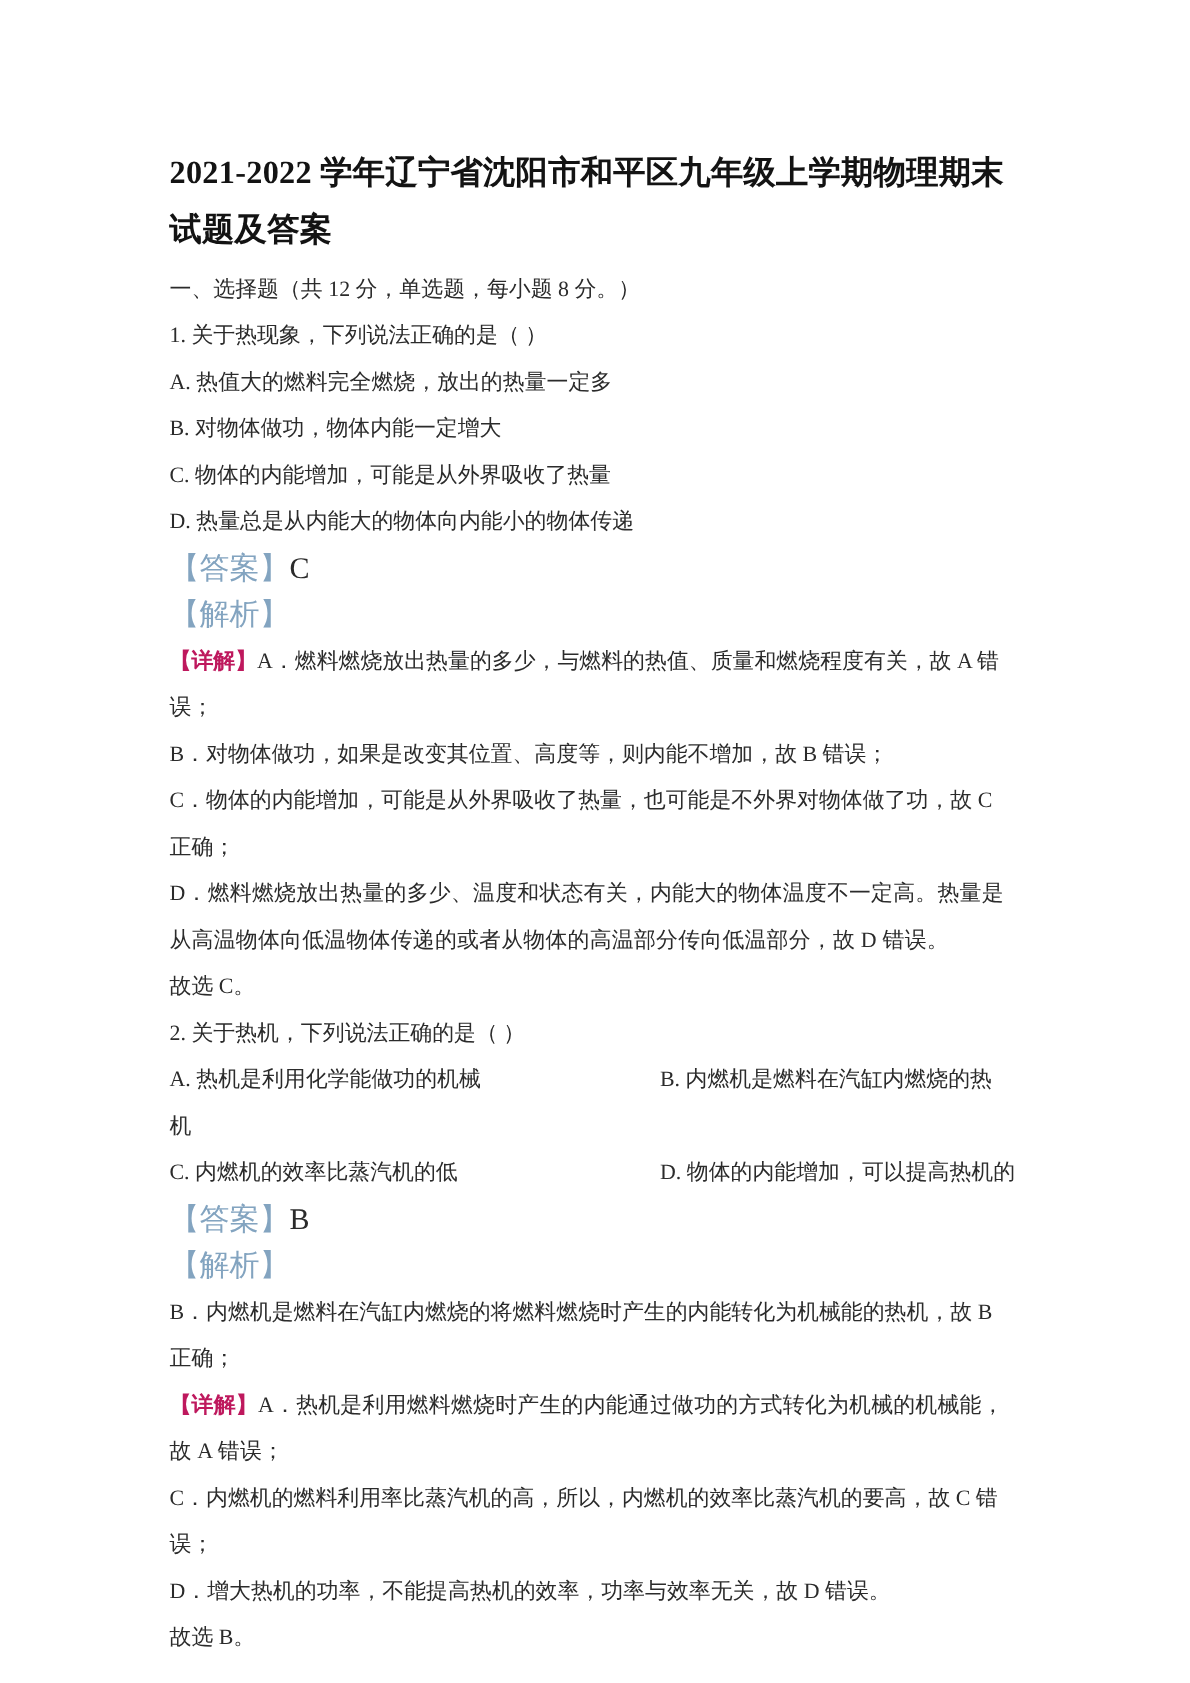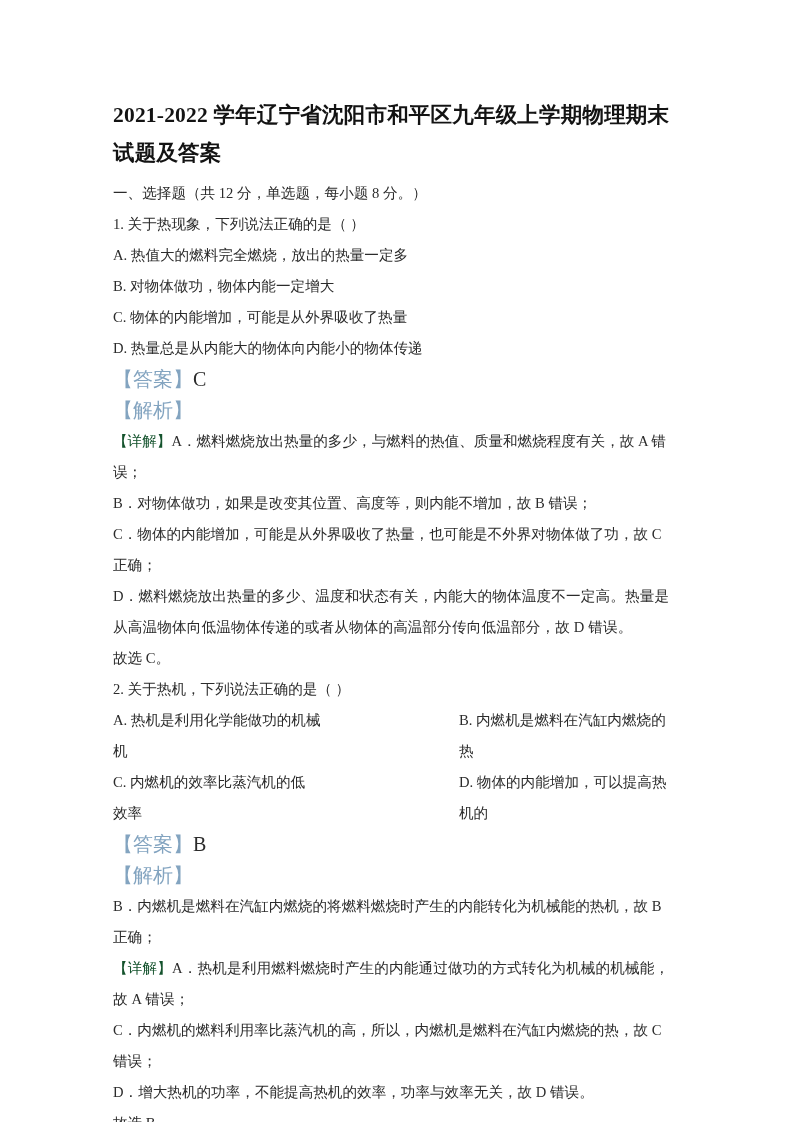--- a/index.html
+++ b/index.html
@@ -81,41 +81,41 @@
     height: 31px;
   }
   .opt-col-a {
     position: absolute;
     left: 0;
     top: 0;
     text-align: right;
   }
   .opt-col-b {
     position: absolute;
-    left: 346px;
+    left: 327px;
     top: 0;
   }
   .opt-cont {
     font-size: 14.6px;
     line-height: 31px;
     color: #2b2b2b;
   }
 
   
   .marker-line {
     font-size: 20px;
     line-height: 31px;
     color: #2b2b2b;
   }
   .marker {
     color: #83a4c0;
   }
   .marker-strong {
-    color: #14532d;
-    font-weight: normal;
+    color: #be185d;
+    font-weight: bold;
   }
   .ans-val {
     color: #2b2b2b;
   }
 
   .detail-body {
     font-size: 14.6px;
     line-height: 31px;
     color: #2b2b2b;
   }
@@ -164,29 +164,28 @@
       <div class="opt-row">
         <span class="opt-col-a">A. 热机是利用化学能做功的机械</span>
         <span class="opt-col-b">B. 内燃机是燃料在汽缸内燃烧的热</span>
       </div>
       <div class="opt-cont">机</div>
 
       <div class="opt-row">
         <span class="opt-col-a">C. 内燃机的效率比蒸汽机的低</span>
         <span class="opt-col-b">D. 物体的内能增加，可以提高热机的</span>
       </div>
-      <div class="opt-cont">效率</div>
 
       <div class="marker-line"><span class="marker">【答案】</span><span class="ans-val">B</span></div>
 
       <div class="marker-line"><span class="marker">【解析】</span></div>
 
       <div class="detail-body">B．内燃机是燃料在汽缸内燃烧的将燃料燃烧时产生的内能转化为机械能的热机，故 B 正确；</div>
 
       <div class="detail-body line wrap"><span class="marker-strong">【详解】</span><span>A．热机是利用燃料燃烧时产生的内能通过做功的方式转化为机械的机械能，故 A 错误；</span></div>
-      <div class="detail-body">C．内燃机的燃料利用率比蒸汽机的高，所以，内燃机是燃料在汽缸内燃烧的热，故 C 错误；</div>
+      <div class="detail-body">C．内燃机的燃料利用率比蒸汽机的高，所以，内燃机的效率比蒸汽机的要高，故 C 错误；</div>
       <div class="detail-body">D．增大热机的功率，不能提高热机的效率，功率与效率无关，故 D 错误。</div>
 
       <div class="detail-body">故选 B。</div>
     </div>
 
   </div>
 </div>
 
 </body></html>

